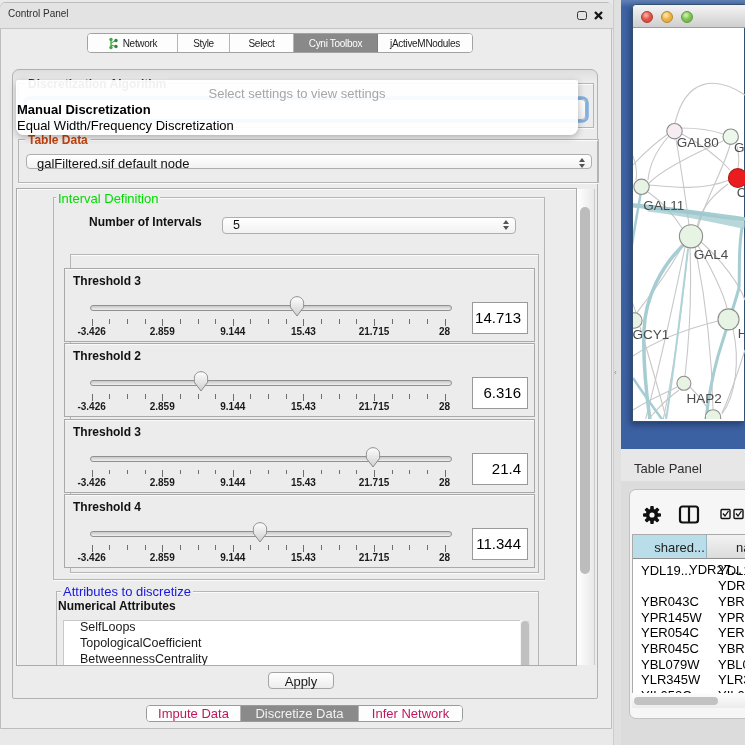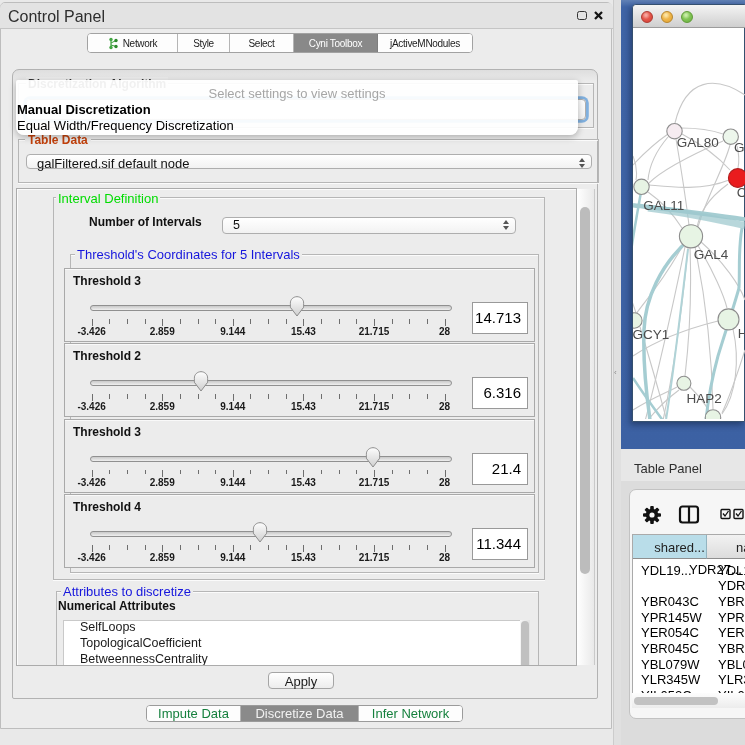--- a/index.html
+++ b/index.html
@@ -1,20 +1,20 @@
 <!DOCTYPE html>
 <html><head>
 <meta charset="utf-8">
 <style>
 html,body{margin:0;padding:0;}
 body{width:745px;height:745px;background:#e9e9e9;font-family:"Liberation Sans",sans-serif;overflow:hidden;position:relative;}
 .abs{position:absolute;}
 #cpwin{left:0;top:2px;width:612px;height:727px;background:#ececec;border:1px solid #bdbdbd;border-radius:5px 5px 0 0;box-sizing:border-box;}
 #titlebar{left:0;top:3px;width:613px;height:25px;background:#e3e3e3;border-bottom:1px solid #c5c5c5;border-radius:5px 5px 0 0;}
-#titletext{left:8px;top:7.5px;font-size:16px;color:#2e2e2e;}
+#titletext{left:8px;top:7.5px;font-size:10px;color:#2e2e2e;}
 #floaticon{left:577px;top:11px;width:8px;height:7px;border:1.6px solid #333;border-radius:2.5px;}
 
 #tabbar{left:87px;top:33px;height:20px;display:flex;border:1px solid #a2a2a2;border-radius:4px;overflow:hidden;background:#fff;box-sizing:border-box;}
 .tab{font-size:10px;letter-spacing:-0.3px;color:#1c1c1c;display:flex;align-items:center;justify-content:center;border-right:1px solid #b5b5b5;box-sizing:border-box;background:#fdfdfd;}
 .tab:last-child{border-right:none;}
 .tab.sel{background:#898989;color:#fff;border-right-color:#7e7e7e;}
 
 #content{left:12px;top:69px;width:586px;height:630px;border:1px solid #b2b2b2;border-radius:7px 7px 2px 2px;background:linear-gradient(#dedede, #ececec 12px);box-sizing:border-box;}
 .tbox{border:1px solid #b6b6b6;box-shadow:inset 0 1px 0 rgba(255,255,255,.8), 0 1px 0 rgba(255,255,255,.8);}
 
@@ -28,21 +28,21 @@
 .thtitle{position:absolute;left:8px;top:5px;font-size:12px;font-weight:bold;color:#111;}
 .groove{position:absolute;left:25px;top:36px;width:360px;height:4px;background:linear-gradient(#c9c9c9,#efefef);border:1px solid #909090;border-radius:3px;}
 .tick{position:absolute;width:1px;background:#6e6e6e;}
 .slab{position:absolute;top:57px;font-size:10px;font-weight:bold;color:#1a1a1a;transform:translateX(-50%);white-space:nowrap;}
 .thumb{position:absolute;top:27px;width:15px;height:21px;transform:translateX(-50%);}
 .vbox{position:absolute;left:407px;top:33px;width:56px;height:32px;background:#fff;border:1px solid #999;box-sizing:border-box;text-align:right;font-size:15px;color:#000;padding:6px 6px 0 0;}
 
 #popup{left:16px;top:80px;width:562px;height:55px;background:rgba(255,255,255,0.93);border-radius:2px 2px 8px 8px;box-shadow:0 2px 7px rgba(0,0,0,0.28);}
 
 #btabs{left:146px;top:704.5px;height:17.5px;display:flex;border:1px solid #9b9b9b;border-radius:4px;overflow:hidden;background:#fff;box-sizing:border-box;}
-.btab{font-size:13px;color:#15803d;display:flex;align-items:center;justify-content:center;background:#fdfdfd;border-right:1px solid #b5b5b5;box-sizing:border-box;}
+.btab{font-size:13px;color:#be185d;display:flex;align-items:center;justify-content:center;background:#fdfdfd;border-right:1px solid #b5b5b5;box-sizing:border-box;}
 .btab:last-child{border-right:none}
 .btab.sel{background:#8a8a8a;color:#f2f2f2;}
 
 #divider{left:613px;top:0;width:8px;height:745px;background:#e0e0e0;border-left:1px solid #cccccc;}
 #bluezone{left:621px;top:0;width:124px;height:449px;background:linear-gradient(#6181b5 0px,#3f64a6 7px,#3c61a3 100%);}
 #netwin{left:632px;top:4px;width:113px;height:418px;background:#fff;border:1px solid #35506f;border-radius:4px 0 0 0;box-shadow:-2px 3px 6px rgba(10,25,50,0.45);box-sizing:border-box;}
 #nettitle{left:633px;top:5px;width:112px;height:22px;background:linear-gradient(#f4f4f4,#cfcfcf);border-bottom:1px solid #9c9c9c;border-radius:4px 0 0 0;}
 .light{position:absolute;top:11px;width:12px;height:12px;border-radius:50%;box-sizing:border-box;}
 #tpheader{left:621px;top:449px;width:124px;height:32px;background:#e7e7e7;}
 #tpheader span{position:absolute;left:13px;top:12px;font-size:13px;color:#2e2e2e;}
@@ -108,21 +108,20 @@
   <div class="abs" style="left:72px;top:26px;font-size:12px;font-weight:bold;color:#111;">Number of Intervals</div>
   <div class="abs combo" style="left:205px;top:28px;width:294px;height:17px;">
     <div class="ctext" style="top:0px;font-size:12.5px;">5</div>
     <div class="arr" style="top:2px;">
           <div class="up"></div>
           <div class="dn"></div>
         </div>
   </div>
 
   <div class="abs tbox" style="left:53px;top:65px;width:467px;height:317px;"></div>
-  <div class="abs" style="left:58px;top:58px;font-size:13px;color:#1616dd;background:#ececec;padding:0 2px;">Threshold's Coordinates for 5 Intervals</div>
 
   <div class="abs thp" style="top:79px;">
         <div class="thtitle">Threshold 3</div>
         <div class="groove"></div>
         <div class="tick" style="left:26.6px;top:50px;height:7px;"></div>
         <div class="tick" style="left:44.2px;top:50px;height:4.5px;"></div>
         <div class="tick" style="left:61.9px;top:50px;height:4.5px;"></div>
         <div class="tick" style="left:79.5px;top:50px;height:4.5px;"></div>
         <div class="tick" style="left:97.2px;top:50px;height:7px;"></div>
         <div class="tick" style="left:114.8px;top:50px;height:4.5px;"></div>

